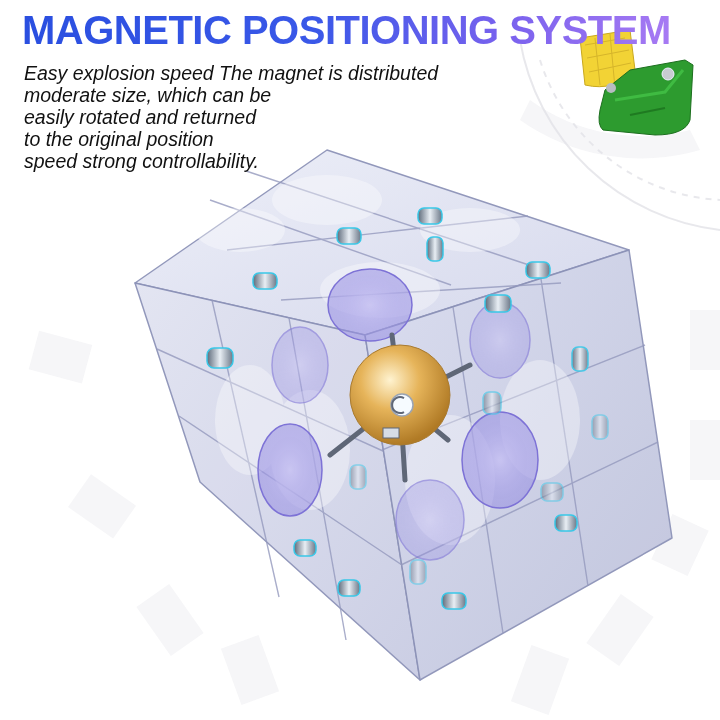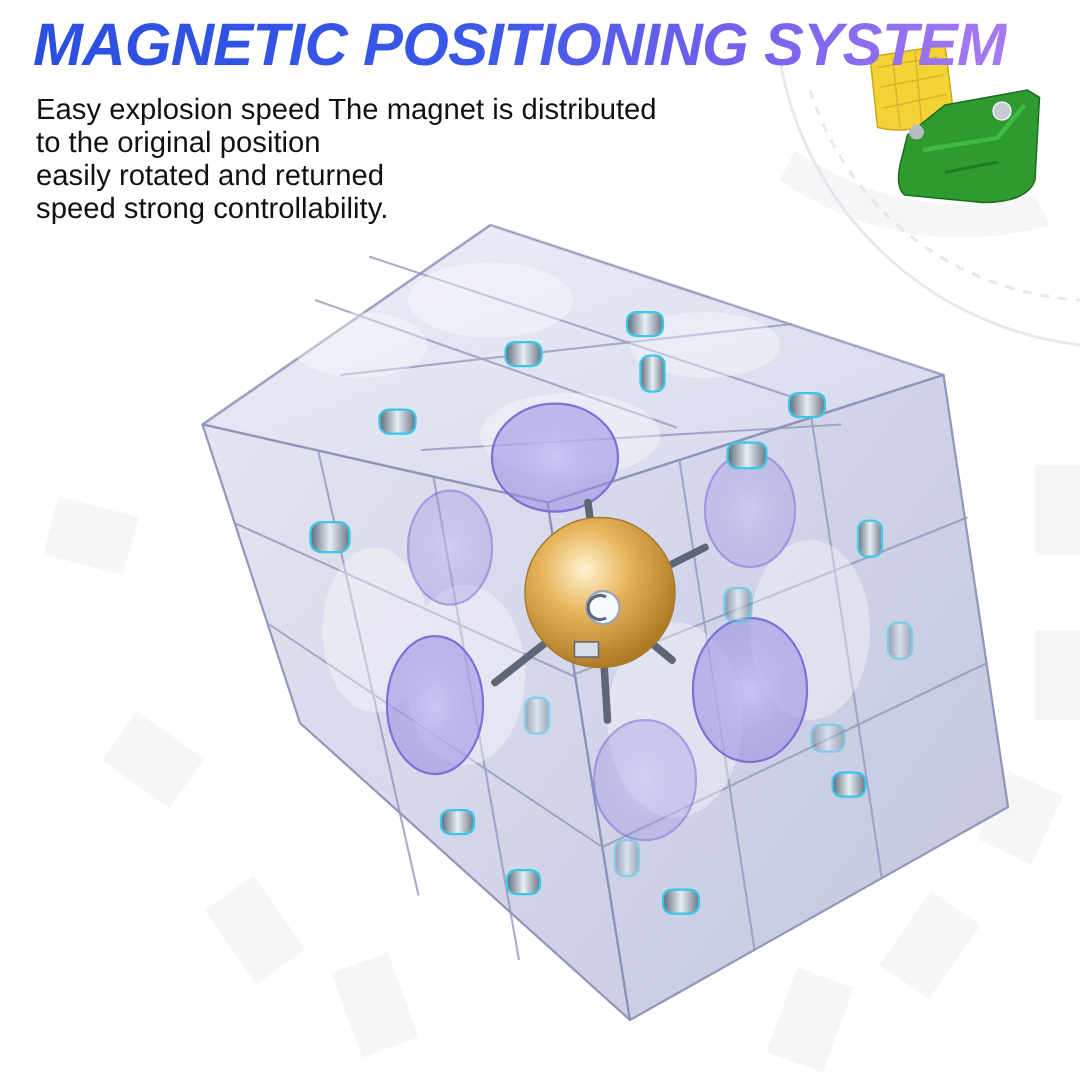--- a/index.html
+++ b/index.html
@@ -1,32 +1,33 @@
 <!DOCTYPE html>
 <html><head>
 <meta charset="utf-8">
 <style>
   html,body{margin:0;padding:0;}
   body{width:720px;height:720px;overflow:hidden;background:#ffffff;position:relative;font-family:"Liberation Sans",sans-serif;}
   .title{position:absolute;left:22px;top:8px;font-size:40px;font-weight:bold;letter-spacing:-0.5px;white-space:nowrap;
-    background:linear-gradient(90deg,#2a4fe0 0%,#3a58e8 45%,#7a62ee 75%,#a77af3 100%);-webkit-background-clip:text;background-clip:text;color:transparent;z-index:5;font-style:italic;}
-  .desc{position:absolute;left:24px;top:62px;font-size:19.5px;line-height:22px;color:#111;z-index:5;margin:0;}
+    background:linear-gradient(90deg,#2a4fe0 0%,#3a58e8 45%,#7a62ee 75%,#a77af3 100%);-webkit-background-clip:text;background-clip:text;color:transparent;z-index:5;}
+  .desc{position:absolute;left:24px;top:62px;font-size:19.5px;line-height:22px;color:#111;z-index:5;margin:0;font-style:italic;}
   .desc span{display:block;white-space:nowrap;}
   .art{position:absolute;left:0;top:0;width:720px;height:720px;z-index:1;}
   .detail{position:absolute;left:575px;top:30px;width:130px;height:110px;z-index:3;}
 </style>
 </head>
 <body>
 
 <div class="title">MAGNETIC POSITIONING SYSTEM</div>
 
 <p class="desc">
   <span>Easy explosion speed The magnet is distributed</span>
+  <span>moderate size, which can be</span>
+  <span>easily rotated and returned</span>
   <span>to the original position</span>
-  <span>easily rotated and returned</span>
   <span>speed strong controllability.</span>
 </p>
 
 <svg class="art" viewBox="0 0 720 720" xmlns="http://www.w3.org/2000/svg">
   <defs>
     <radialGradient id="coreG" cx="40%" cy="35%" r="65%">
       <stop offset="0%" stop-color="#fff3d0"></stop>
       <stop offset="45%" stop-color="#e6b45a"></stop>
       <stop offset="100%" stop-color="#b07a25"></stop>
     </radialGradient>

